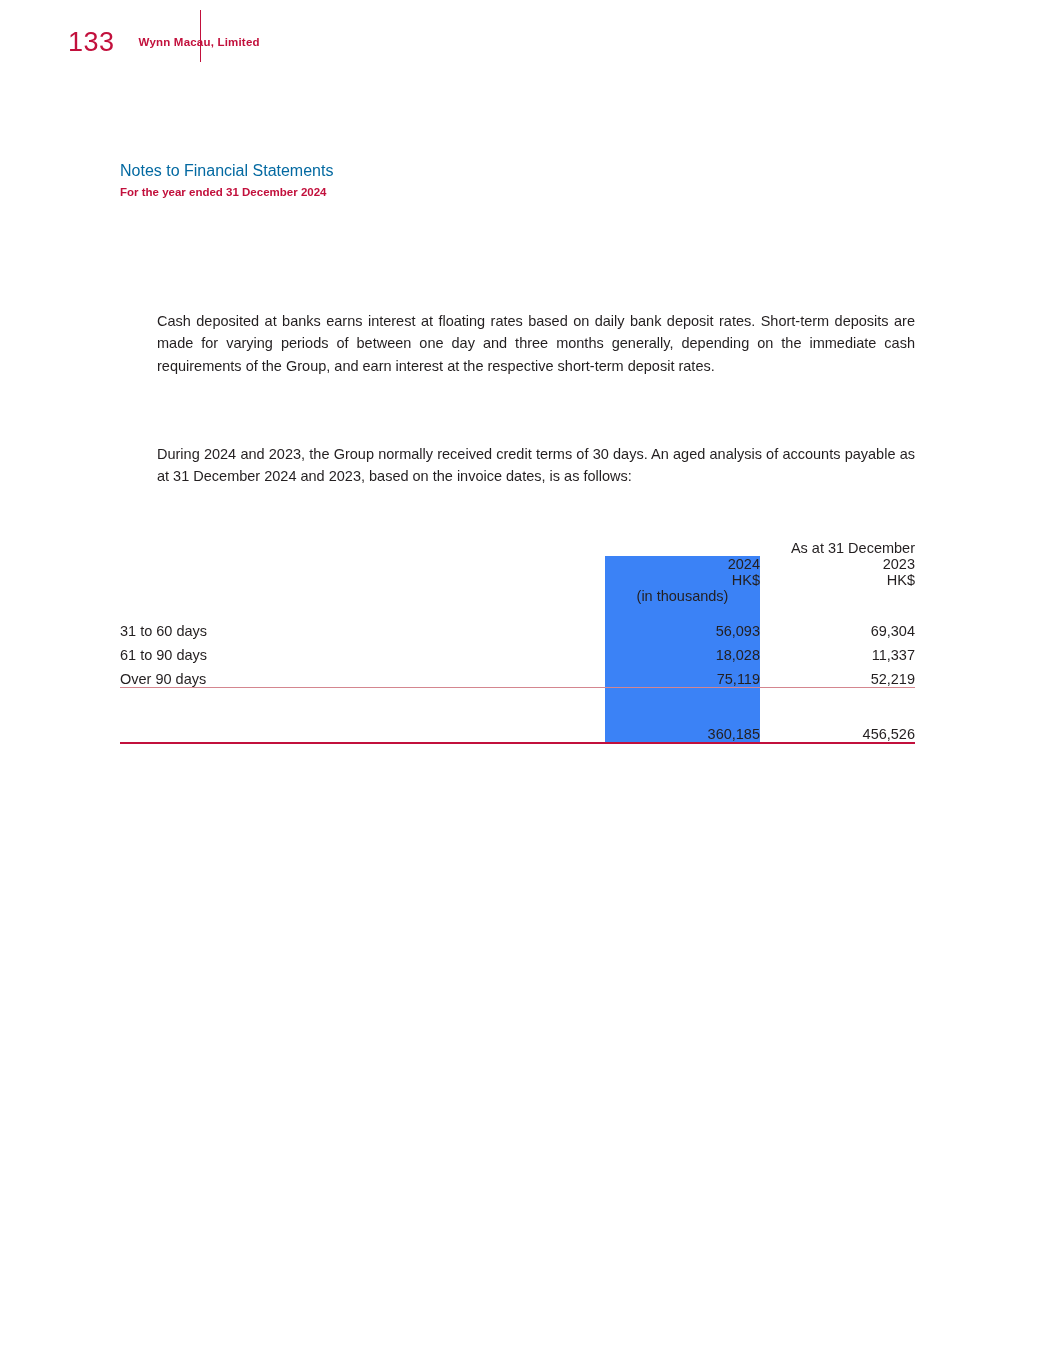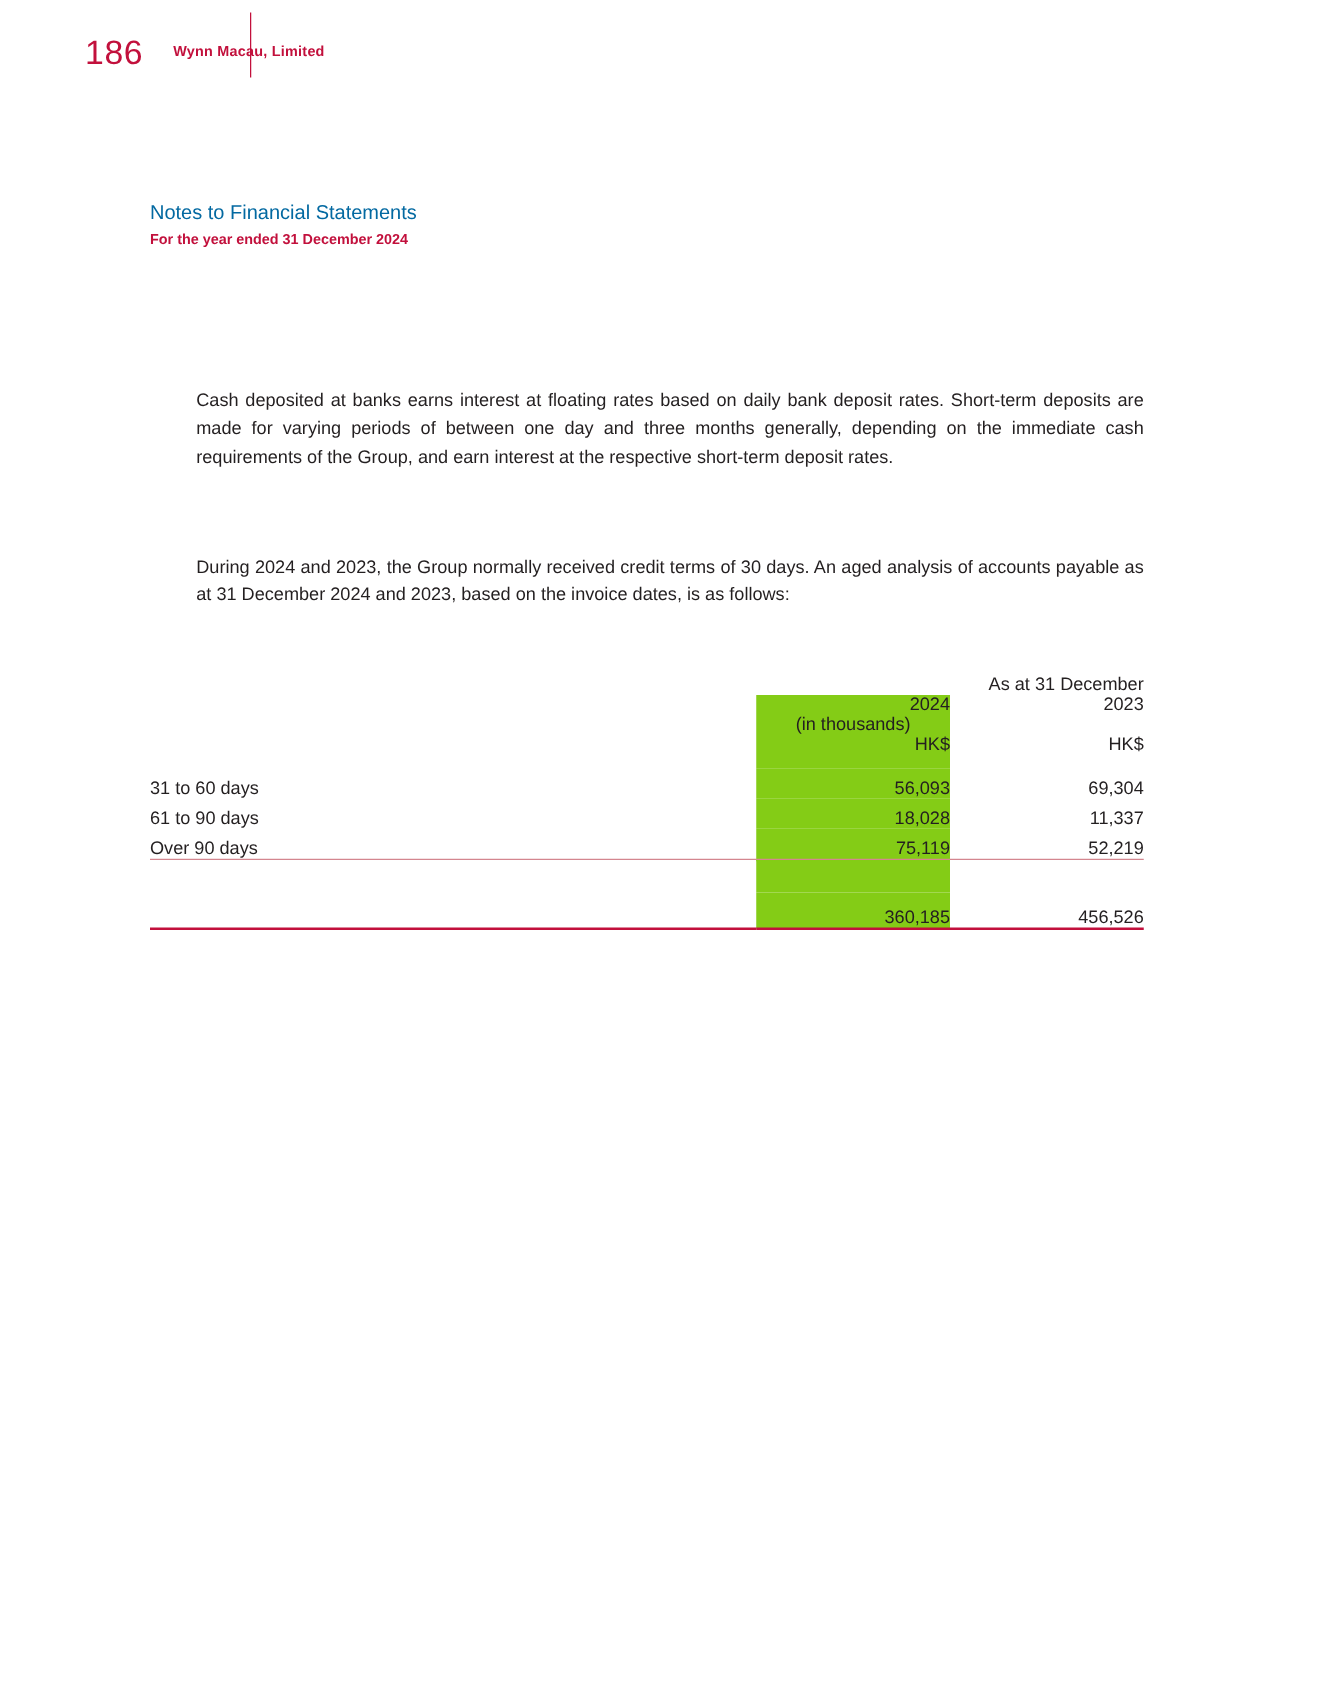--- a/index.html
+++ b/index.html
@@ -131,21 +131,21 @@
   .col-label { width: 485px; }
   .col-2024 { width: 155px; }
   .col-2023 { width: 155px; }
 
   .num {
     text-align: right;
     padding-right: 10px;
     white-space: nowrap;
   }
   .hl {
-    background: #84cc16;
+    background: #3b82f6;
   }
   .b { font-weight: bold; }
 
   .r-header td { padding-bottom: 4px; }
   .head-span {
     text-align: right;
     font-weight: bold;
     font-size: 14.5px;
     padding-bottom: 3px;
   }
@@ -167,21 +167,21 @@
     font-size: 0;
     line-height: 0;
   }
   .total-row td { height: 28px; }
   .units { text-align: center; font-size: 14.5px; padding-bottom: 2px;}
 </style>
 </head>
 <body>
 
 <div class="page-header">
-  <span class="page-number">186</span>
+  <span class="page-number">133</span>
   <span class="header-rule"></span>
   <span class="company-name">Wynn Macau, Limited</span>
 </div>
 
 <div class="title-block">
   <h2 class="doc-subtitle">Notes to Financial Statements</h2>
   <p class="doc-period">For the year ended 31 December 2024</p>
 </div>
 
 <div class="note" id="note17">
@@ -204,27 +204,27 @@
         <td></td>
         <td class="head-span" colspan="2">As at 31 December</td>
       </tr>
       <tr class="r-header">
         <td></td>
         <td class="num hl b">2024</td>
         <td class="num">2023</td>
       </tr>
       <tr class="r-header">
         <td></td>
-        <td class="units hl">(in thousands)</td>
-        <td></td>
-      </tr>
-      <tr class="r-header">
-        <td></td>
         <td class="num hl b">HK$</td>
         <td class="num">HK$</td>
+      </tr>
+      <tr class="r-header">
+        <td></td>
+        <td class="units hl">(in thousands)</td>
+        <td></td>
       </tr>
 
       <tr class="rowgap">
         <td></td>
           <td class="hl"></td>
           <td></td>
       </tr>
 
       <tr class="data-row">
         <td class="lbl">31 to 60 days</td>

